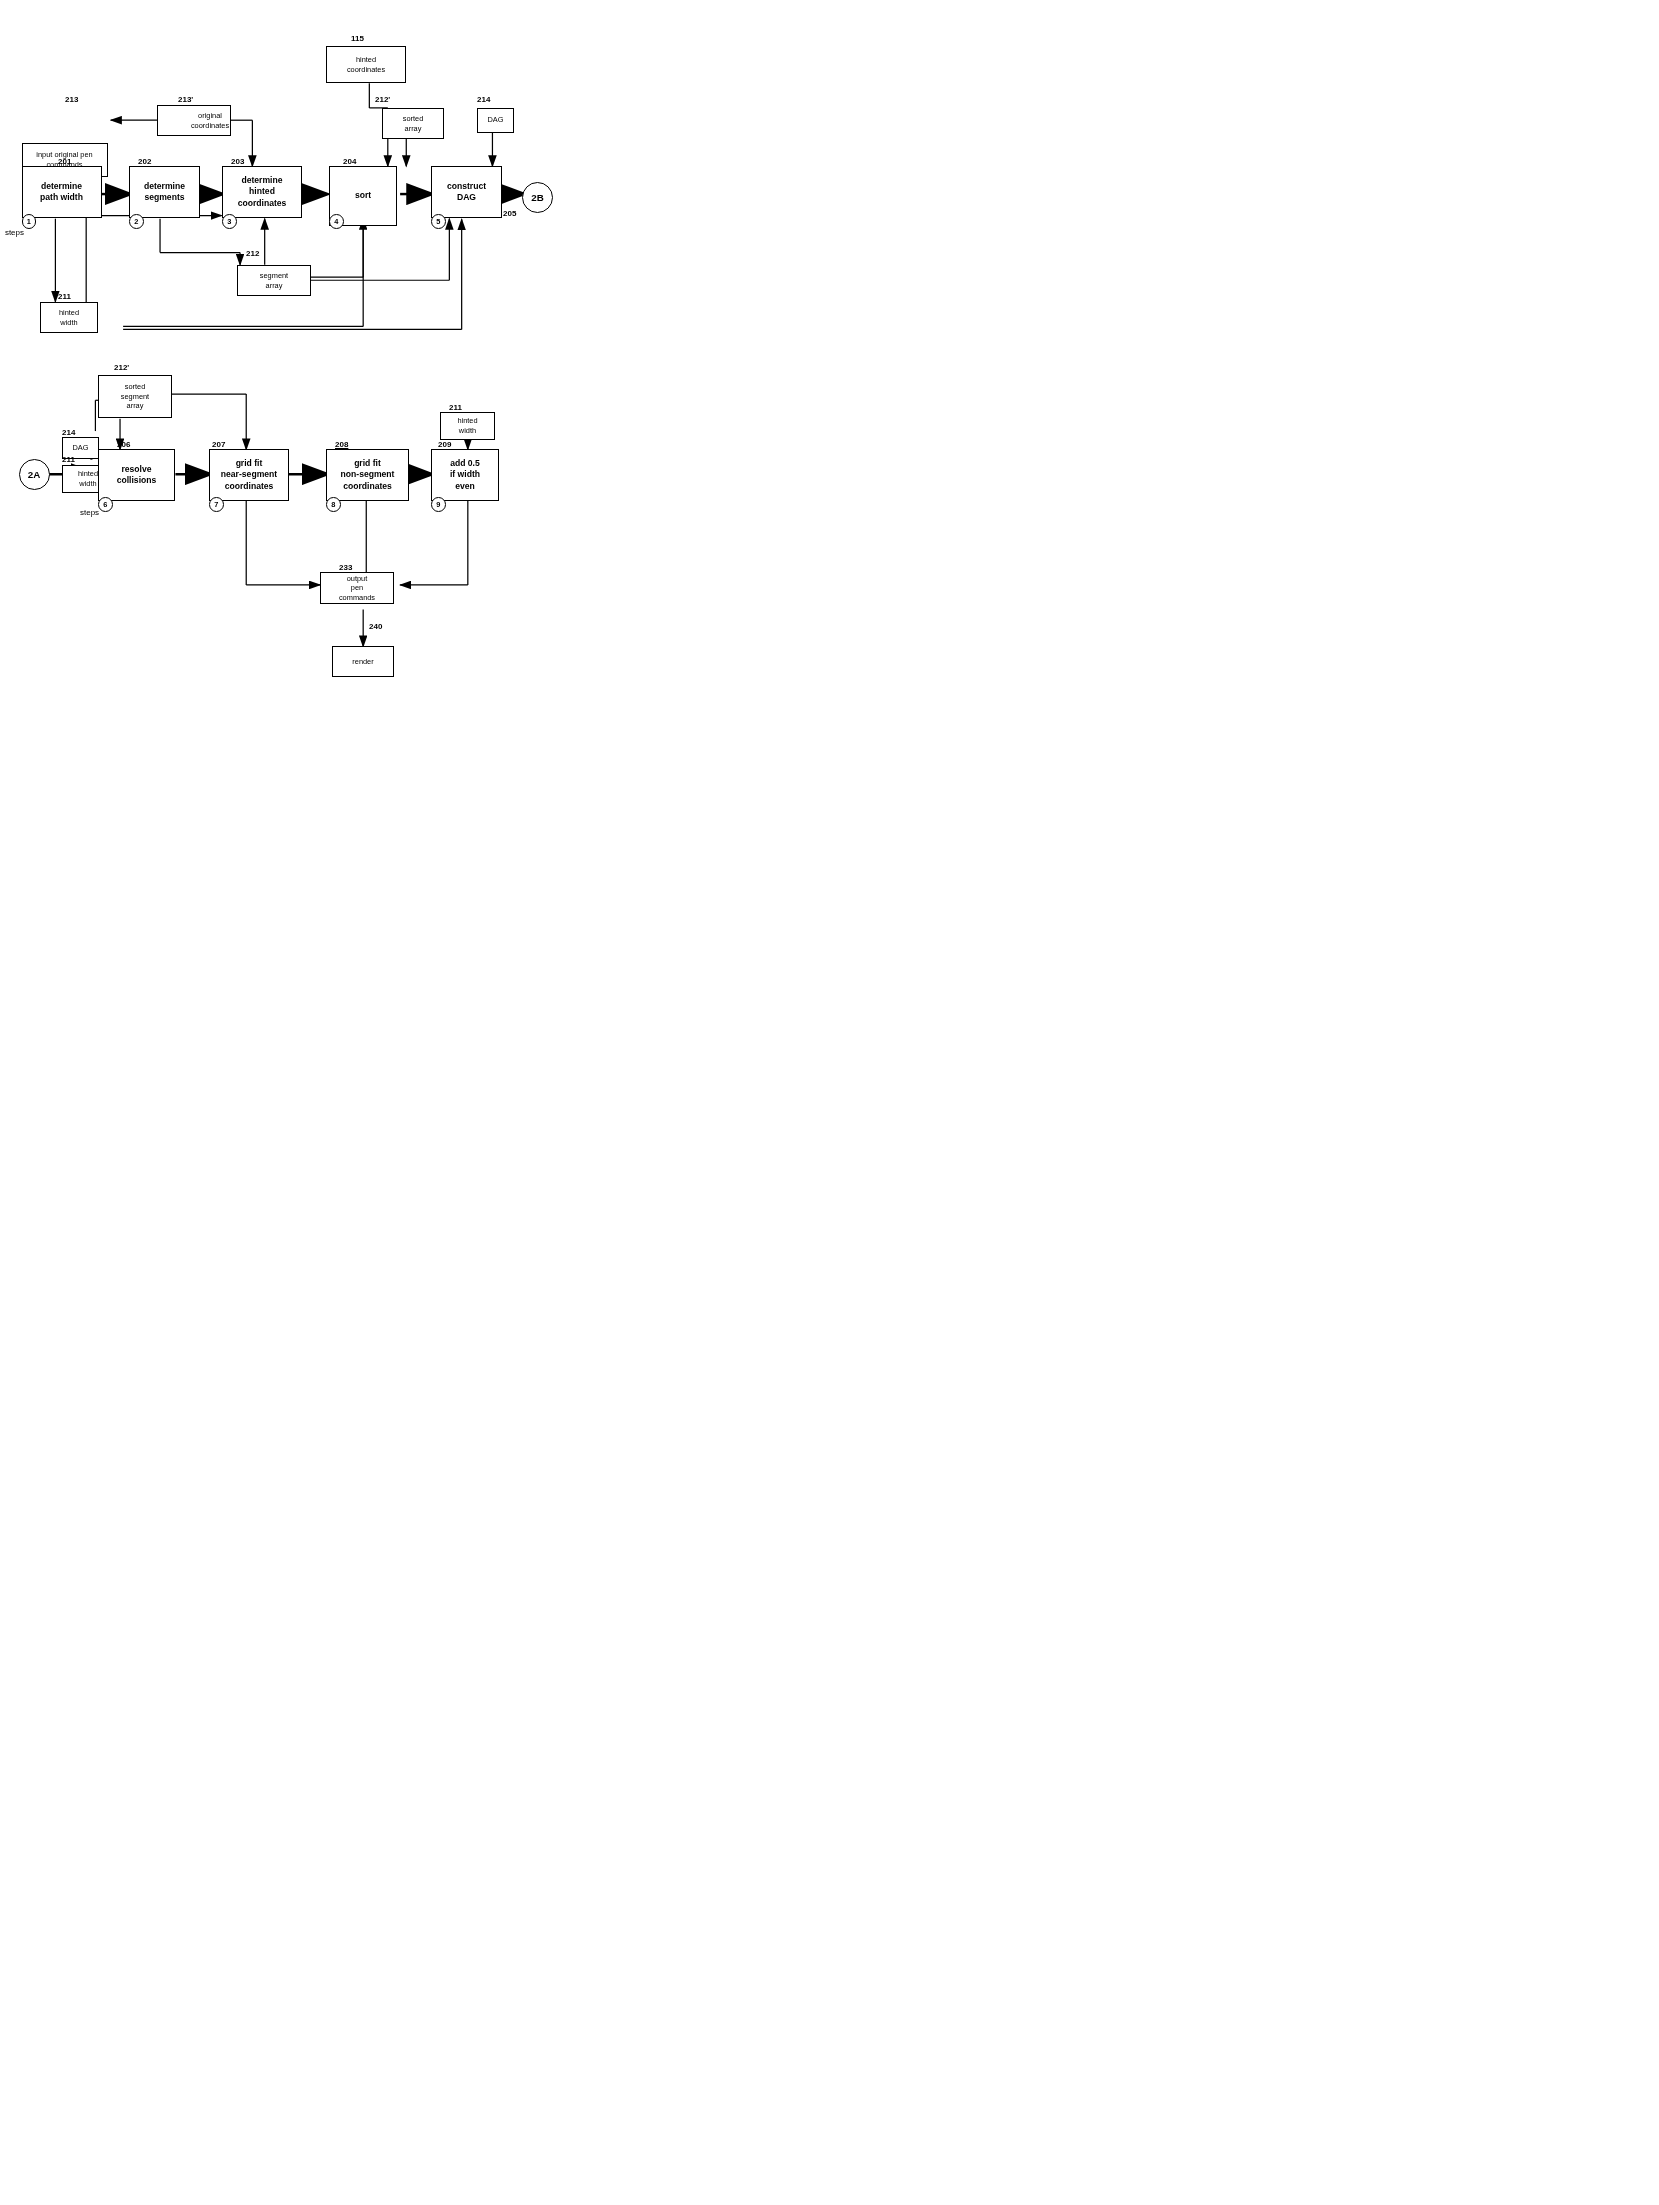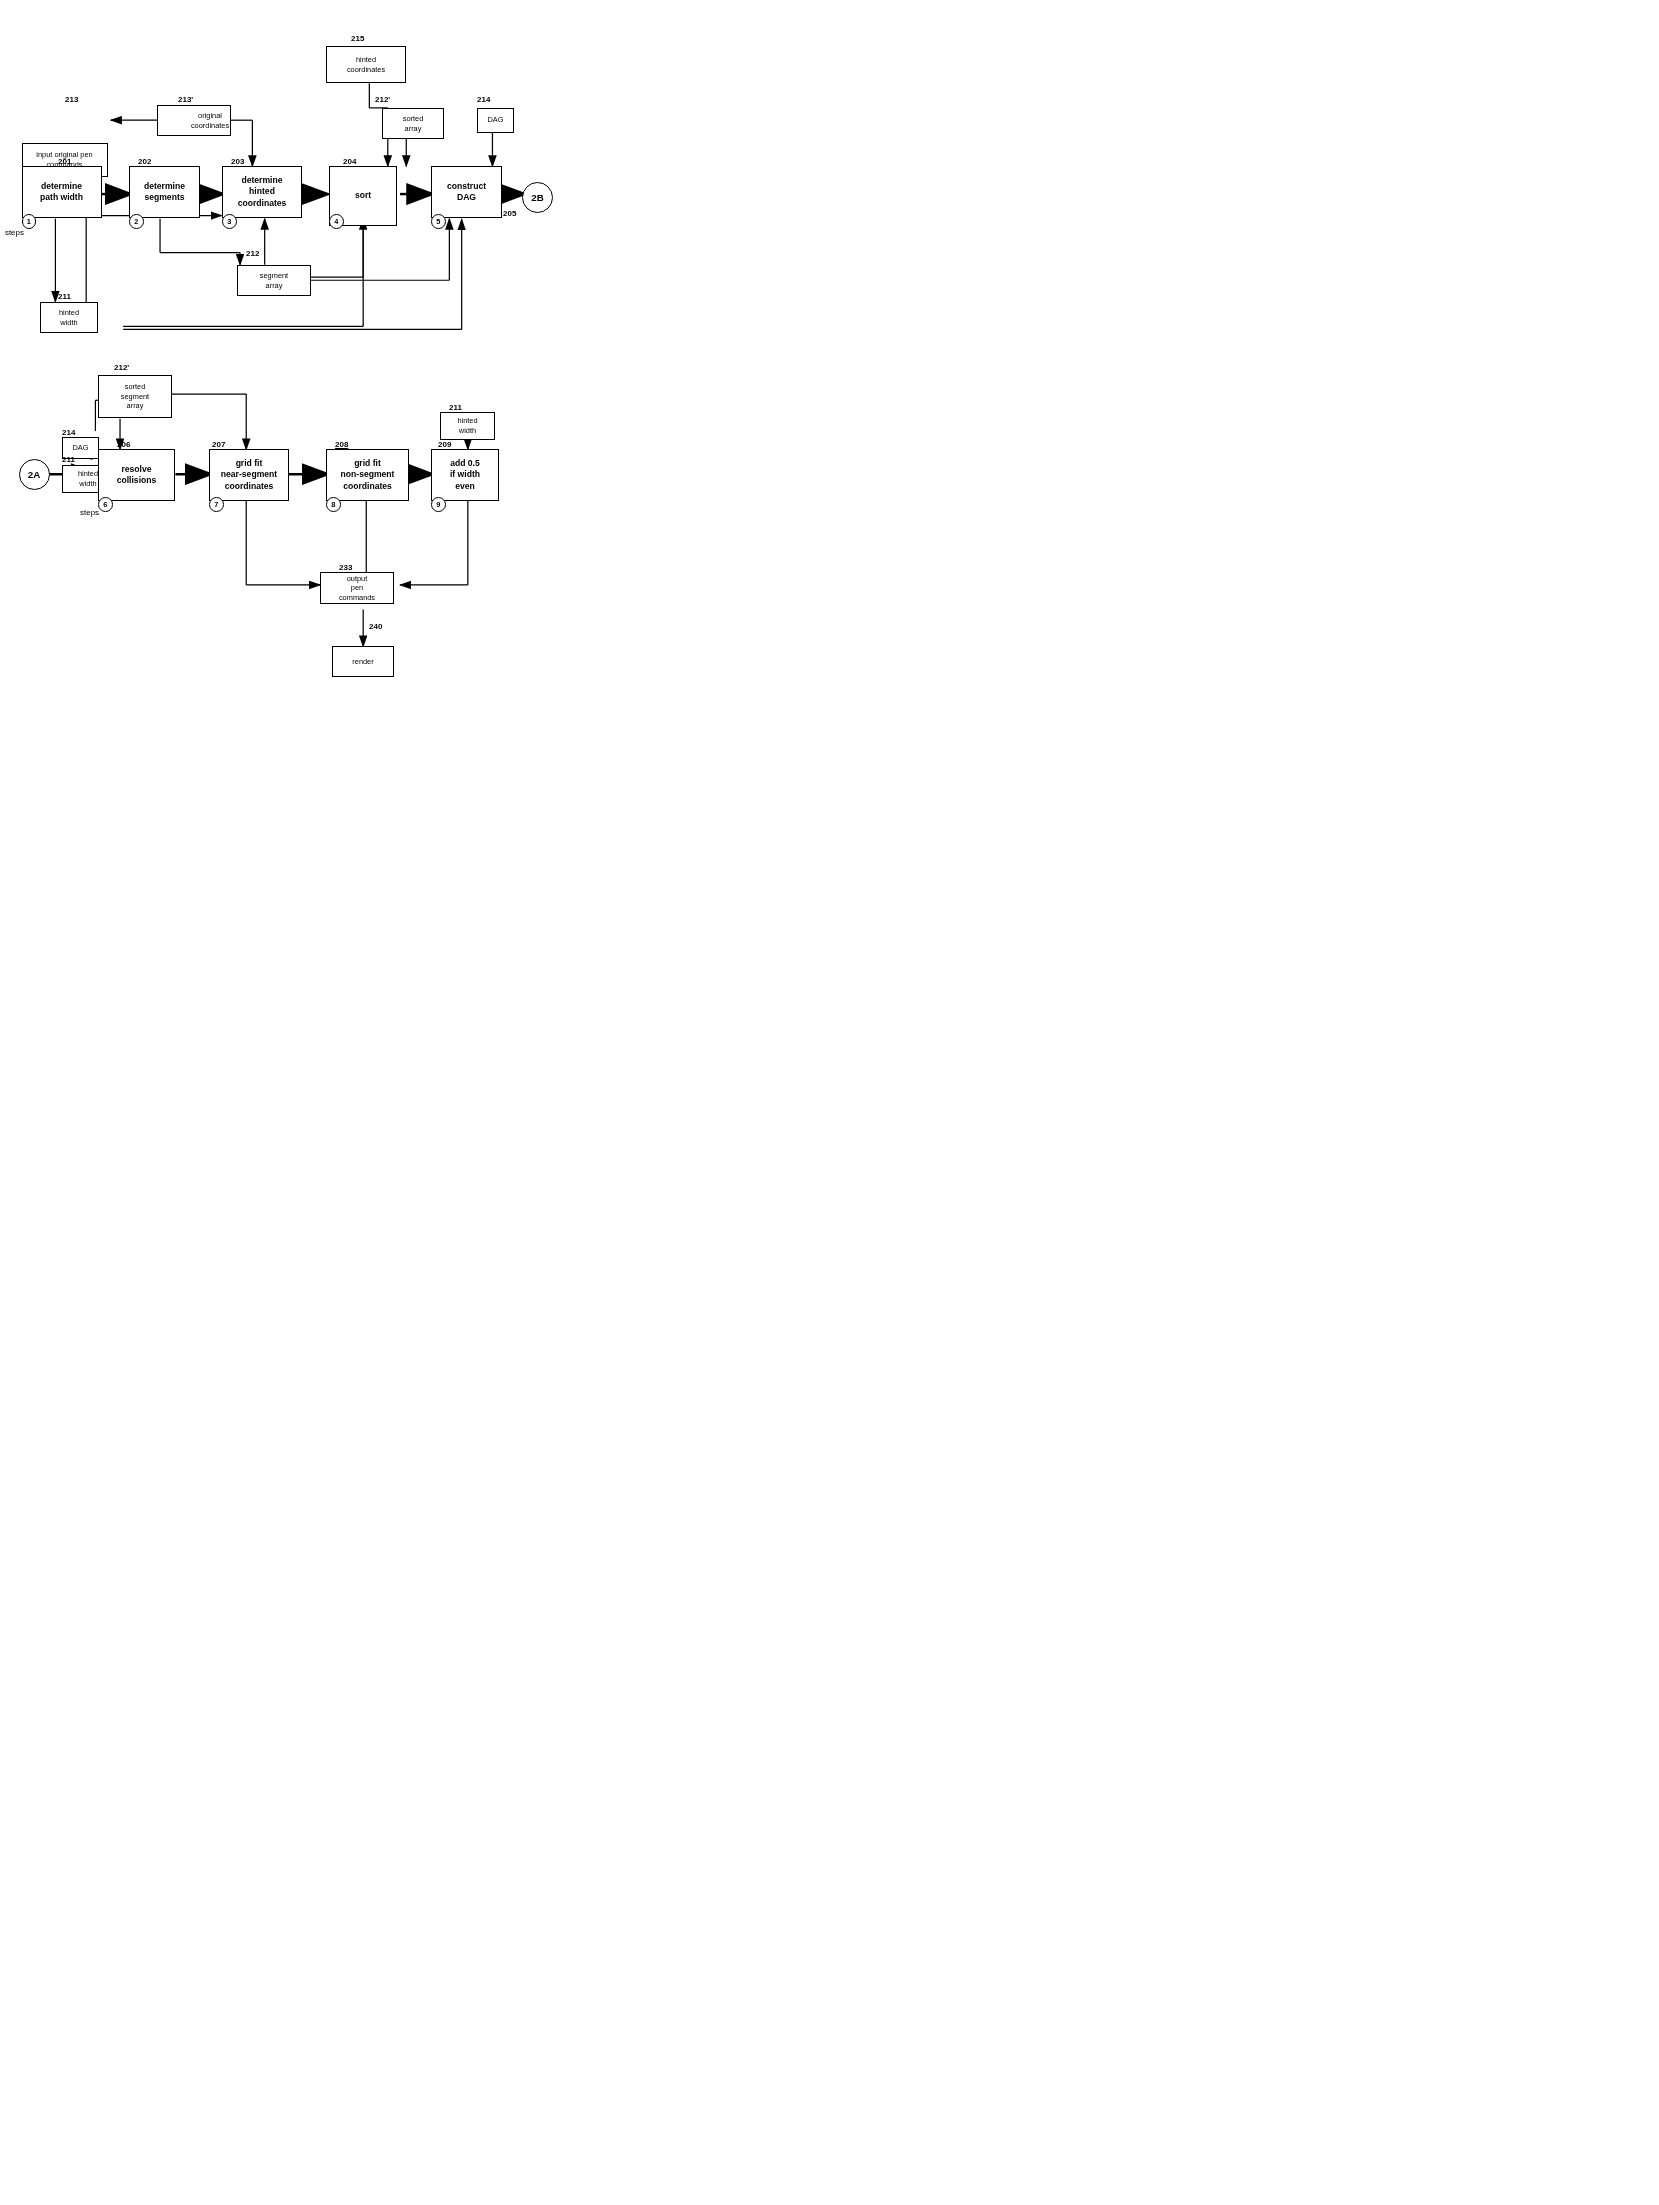--- a/index.html
+++ b/index.html
@@ -167,21 +167,21 @@
 original pen
 commands</span>
   </div>
 
   <div class="label" style="left:178px; top:95px;">213'</div>
 
   <div class="box small" style="left:157px; top:105px; width:74px; height:31px;padding-left:32px;">
     <span>original<br>coordinates</span>
   </div>
 
-  <div class="label" style="left:351px; top:34px;">215</div>
+  <div class="label" style="left:351px; top:34px;">115</div>
 
   <div class="box small" style="left:326px; top:46px; width:80px; height:37px;">
     <span>hinted<br>coordinates</span>
   </div>
 
   <div class="label" style="left:375px; top:95px;">212'</div>
 
   <div class="box small" style="left:382px; top:108px; width:62px; height:31px;">
     <span>sorted<br>array</span>
   </div>

